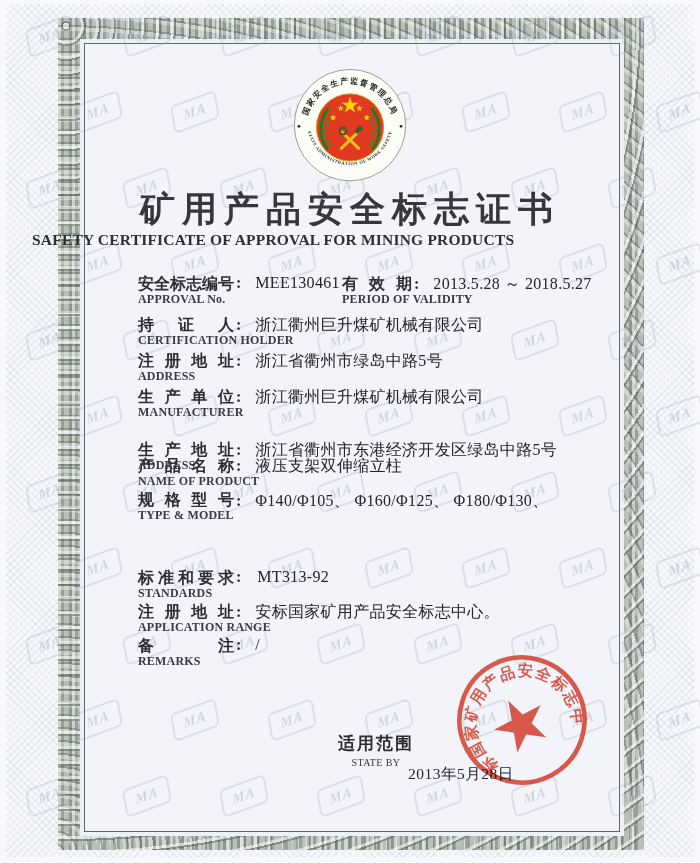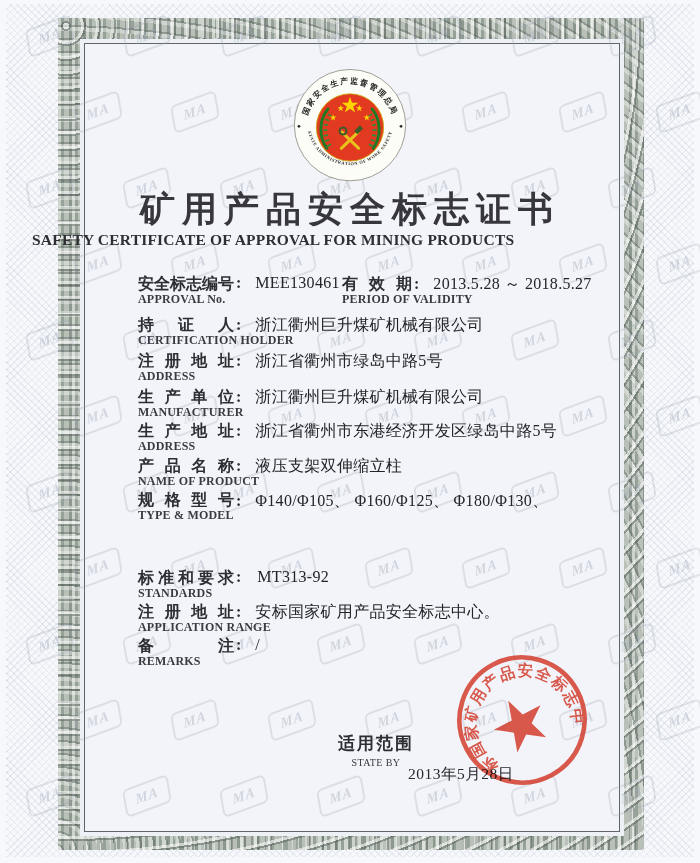--- a/index.html
+++ b/index.html
@@ -207,21 +207,21 @@
       <span class="val">浙江省衢州市绿岛中路5号</span>
       <span class="sub">ADDRESS</span>
     </div>
 
     <div class="row" style="top:387px">
       <span class="jl">生产单位</span><span class="colon">:</span>
       <span class="val">浙江衢州巨升煤矿机械有限公司</span>
       <span class="sub">MANUFACTURER</span>
     </div>
 
-    <div class="row" style="top:421px">
+    <div class="row" style="top:440px">
       <span class="jl">生产地址</span><span class="colon">:</span>
       <span class="val">浙江省衢州市东港经济开发区绿岛中路5号</span>
       <span class="sub">ADDRESS</span>
     </div>
 
     <div class="row" style="top:456px">
       <span class="jl">产品名称</span><span class="colon">:</span>
       <span class="val">液压支架双伸缩立柱</span>
       <span class="sub">NAME OF PRODUCT</span>
     </div>

